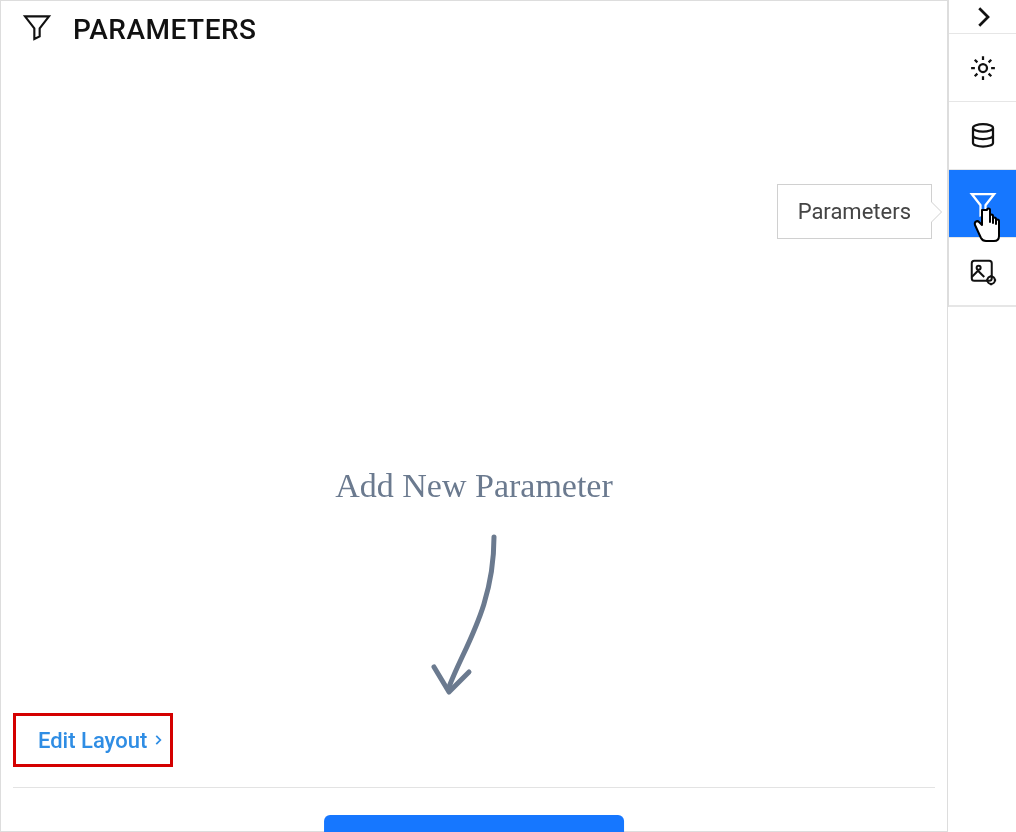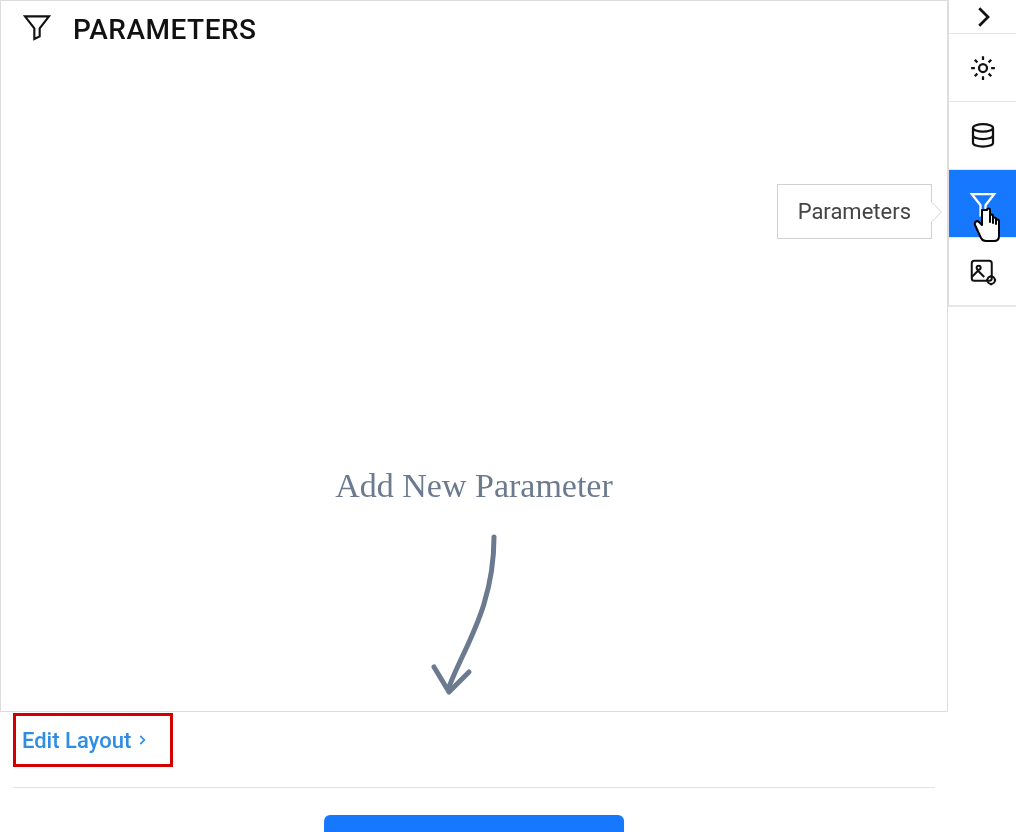--- a/index.html
+++ b/index.html
@@ -1,20 +1,20 @@
 <!DOCTYPE html>
 <html><head>
 <meta charset="utf-8">
 <style>
   * { box-sizing: border-box; margin: 0; padding: 0; }
   html, body { width: 1016px; height: 832px; font-family: -apple-system, BlinkMacSystemFont, "Segoe UI", Roboto, Arial, sans-serif; background: #fff; }
   .app {
     display: flex;
     width: 1016px;
-    height: 712px;
+    height: 832px;
     position: relative;
   }
   .main-panel {
     flex: 1;
     border: 1px solid #ddd;
     position: relative;
     display: flex;
     flex-direction: column;
   }
   .panel-header {
@@ -53,21 +53,21 @@
   .edit-layout-wrap {
     position: absolute;
     left: 12px;
     top: 656px;
     width: 160px;
     height: 54px;
     border: 3px solid #d40000;
     display: flex;
     align-items: center;
     justify-content: flex-start;
-    padding-left: 6px;
+    padding-left: 22px;
     gap: 6px;
   }
   .edit-layout-link {
     color: #2f8de4;
     font-size: 22px;
     font-weight: 500;
     display: flex;
     align-items: center;
     gap: 4px;
     cursor: pointer;

